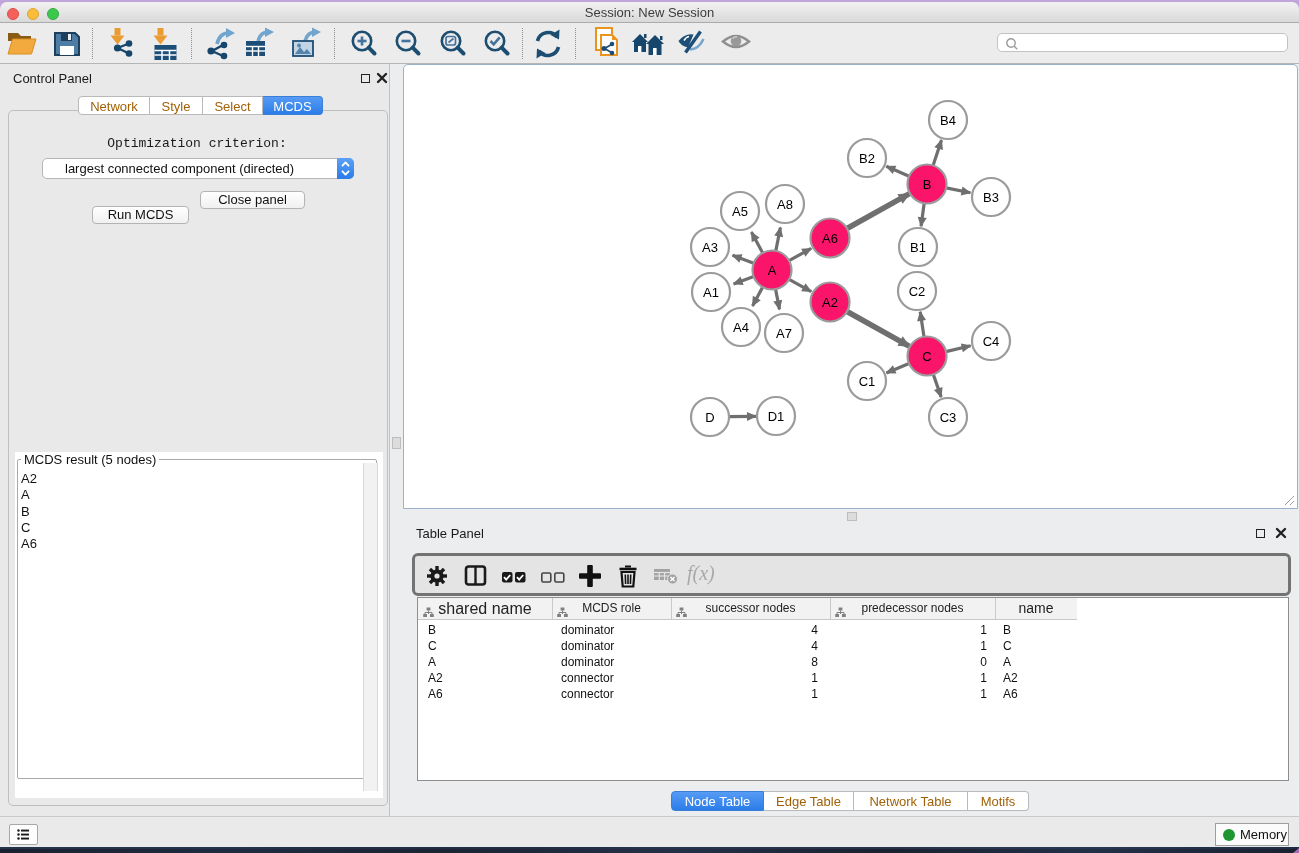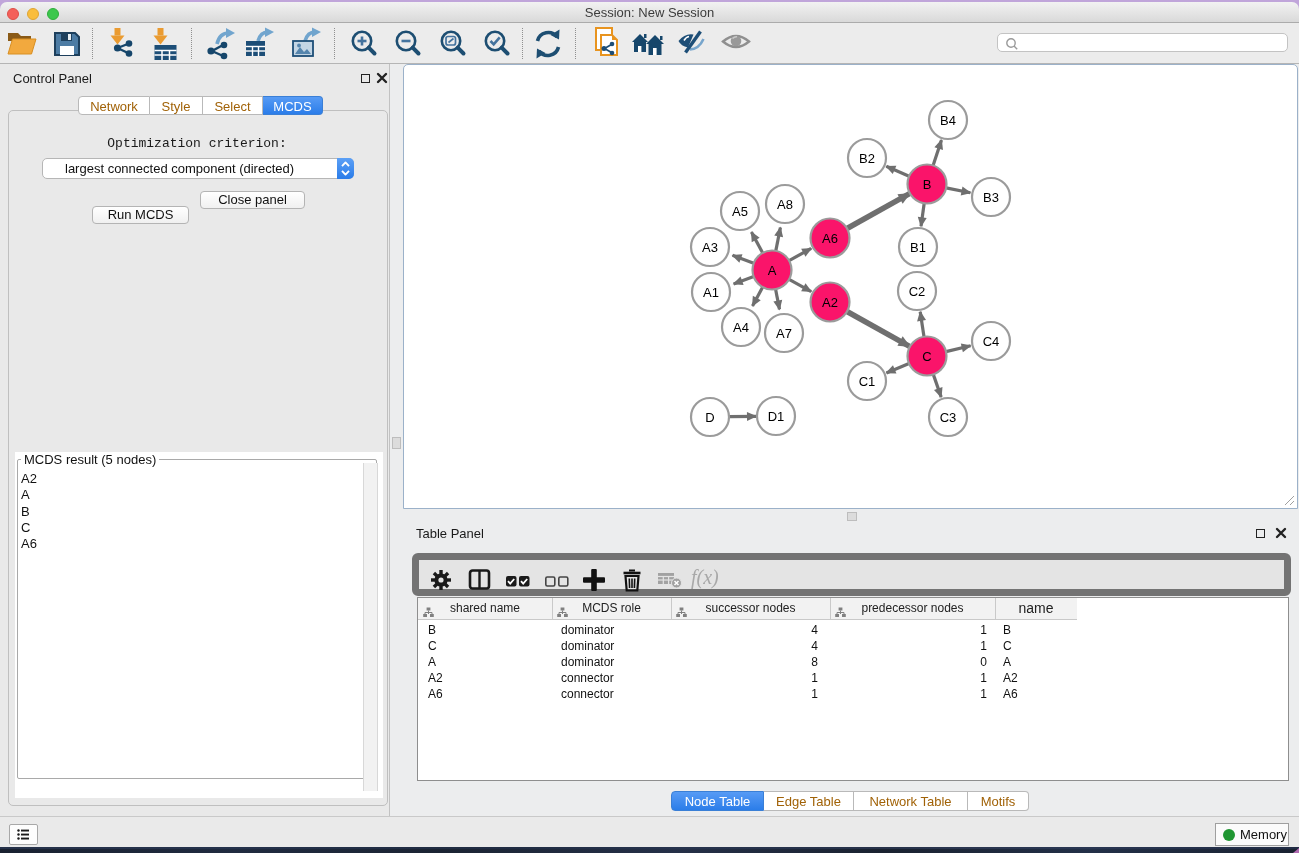--- a/index.html
+++ b/index.html
@@ -288,21 +288,21 @@
 
 <div class="abs" style="left:847px;top:512px;width:8px;height:7px;background:#dcdcdc;border:1px solid #bdbdbd;"></div>
 
 <div class="abs" style="left:402px;top:520px;width:897px;height:296px;">
   <div class="abs txt13" style="left:14px;top:6px;">Table Panel</div>
   <div class="abs" style="left:854px;top:9px;width:7px;height:7px;border:1.5px solid #222;"></div>
   <svg class="abs" style="left:873px;top:7px;" width="12" height="12" viewBox="0 0 12 12">
       <path d="M2,2 L10,10 M10,2 L2,10" stroke="#222" stroke-width="2.4" stroke-linecap="round"></path>
     </svg>
 
-  <div class="abs" style="left:10px;top:33px;width:879px;height:43px;background:#e4e4e4;border:7px solid #737373;border-radius:6px;box-sizing:border-box;">
+  <div class="abs" style="left:10px;top:33px;width:879px;height:43px;background:#e4e4e4;border:3px solid #737373;border-radius:6px;box-sizing:border-box;">
 <svg class="abs" style="left:11px;top:9px" width="22" height="22" viewBox="-11 -11 22 22">
         <g fill="#1a1a1a">
           <rect x="-1.7" y="-10" width="3.4" height="6" transform="rotate(0)"></rect>
           <rect x="-1.7" y="-10" width="3.4" height="6" transform="rotate(45)"></rect>
           <rect x="-1.7" y="-10" width="3.4" height="6" transform="rotate(90)"></rect>
           <rect x="-1.7" y="-10" width="3.4" height="6" transform="rotate(135)"></rect>
           <rect x="-1.7" y="-10" width="3.4" height="6" transform="rotate(180)"></rect>
           <rect x="-1.7" y="-10" width="3.4" height="6" transform="rotate(225)"></rect>
           <rect x="-1.7" y="-10" width="3.4" height="6" transform="rotate(270)"></rect>
           <rect x="-1.7" y="-10" width="3.4" height="6" transform="rotate(315)"></rect>
@@ -351,21 +351,21 @@
           <line x1="11.6" y1="6.5" x2="11.6" y2="14"></line>
         </g>
 <circle cx="19.5" cy="13" r="5" fill="#a2a2a2" stroke="#e4e4e4" stroke-width="1"></circle>
 <path d="M17.5,11 l4,4 M21.5,11 l-4,4" stroke="#fff" stroke-width="1.5"></path>
 </svg>
 <div class="abs" style="left:272px;top:6px;font-family:'Liberation Serif',serif;font-style:italic;font-size:20px;color:#a8a8a8;">f(x)</div>
   </div>
 
   <div class="abs" style="left:15px;top:77px;width:872px;height:184px;background:#fff;border:1px solid #8e8e8e;box-sizing:border-box;">
 <div class="abs" style="left:0;top:0;width:659px;height:21px;background:#f2f2f2;border-bottom:1px solid #c9c9c9;"></div>
-<div class="abs" style="left:0px;top:0;width:134px;height:21px;line-height:21px;text-align:center;font-size:12px;color:#222;">shared name</div>
+<div class="abs" style="left:0px;top:0;width:134px;height:21px;line-height:21px;text-align:center;font-size:16px;color:#222;">shared name</div>
       <div class="abs" style="left:5px;top:5px;"><svg width="11" height="11" viewBox="0 0 11 11" style="vertical-align:-1px">
           <g fill="#808080">
             <rect x="3.6" y="0.5" width="3.8" height="3"></rect>
             <rect x="0.2" y="7" width="3.8" height="3"></rect>
             <rect x="7" y="7" width="3.8" height="3"></rect>
             <path d="M5.5,3.5 v2 M2,7 v-1.5 h7 V7 M5.5,5.5 v1.5" stroke="#808080" stroke-width="1" fill="none"></path>
           </g>
         </svg></div>
 <div class="abs" style="left:134px;top:0;width:1px;height:21px;background:#c9c9c9;"></div>
 <div class="abs" style="left:134px;top:0;width:119px;height:21px;line-height:21px;text-align:center;font-size:12px;color:#222;">MCDS role</div>

